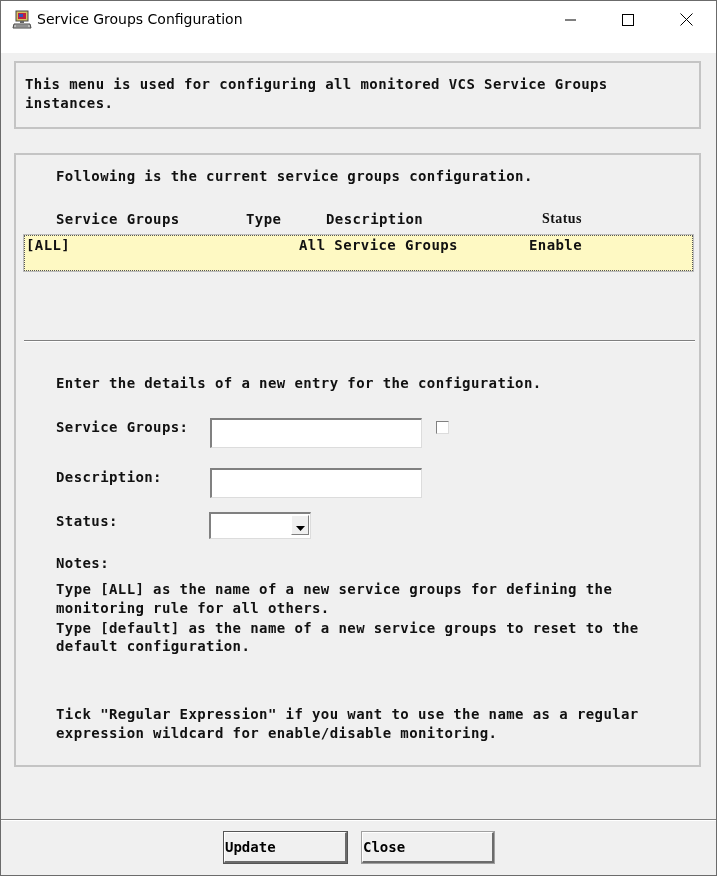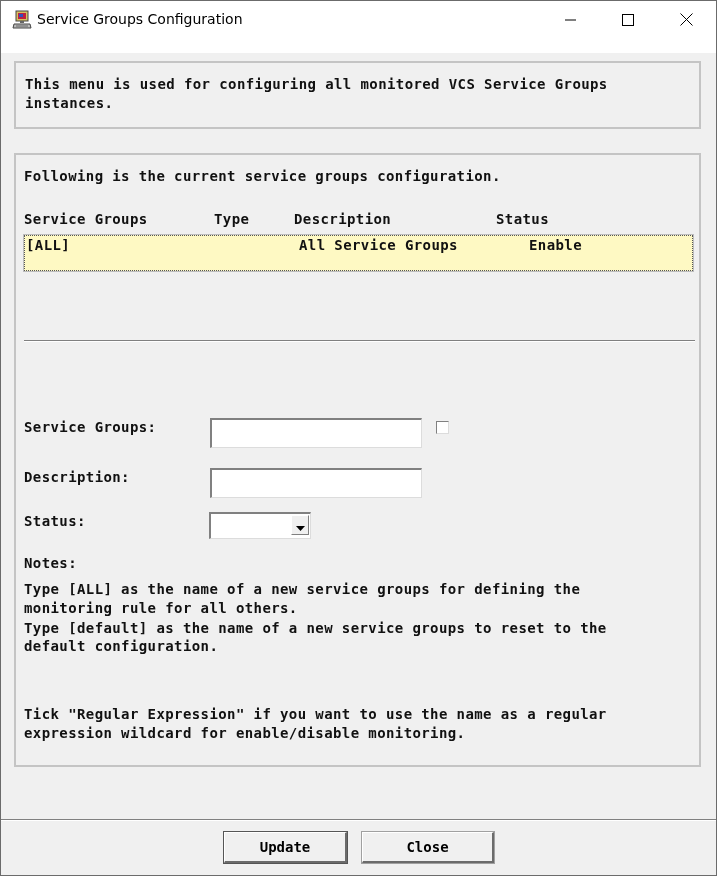--- a/index.html
+++ b/index.html
@@ -16,35 +16,35 @@
     .win-close { left: 656px; }
 
     .panel { position: absolute; border: 2px solid #c4c4c4; border-right-color: #c4c4c4; background: #f0f0f0; }
     .panel.intro { left: 13px; top: 60px; width: 687px; height: 68px; }
     .panel.main { left: 13px; top: 152px; width: 687px; height: 614px; }
 
     .mono { font-family: "DejaVu Sans Mono", "Liberation Mono", monospace; font-weight: bold; font-size: 14px; letter-spacing: 0.4px; white-space: pre; color: #111; }
 
     .intro-text { position: absolute; left: 9px; top: 12px; line-height: 19px; }
 
-    .t-abs { position: absolute; }
+    .t-abs { position: absolute; margin-left: 32px; }
 
     .list-box { position: absolute; left: 8px; top: 80px; width: 669px; height: 36px; background: #fef9c3; border: 1px dotted #555; outline: 1px solid #bdbdbd; }
     .list-box span { position: absolute; top: 1px; }
 
     .divider { position: absolute; left: 8px; top: 185px; width: 671px; height: 2px; border-top: 1px solid #808080; border-bottom: 1px solid #ffffff; }
 
     .input { position: absolute; background: #fff; border-top: 2px solid #808080; border-left: 2px solid #808080; border-right: 1px solid #dcdcdc; border-bottom: 1px solid #dcdcdc; }
     .checkbox { position: absolute; width: 13px; height: 13px; background: #fff; border-top: 1px solid #808080; border-left: 1px solid #808080; border-right: 1px solid #dcdcdc; border-bottom: 1px solid #dcdcdc; }
     .select { position: absolute; background: #fff; border-top: 2px solid #808080; border-left: 2px solid #808080; border-right: 1px solid #dcdcdc; border-bottom: 1px solid #dcdcdc; }
     .select-arrow { position: absolute; right: 1px; top: 1px; width: 18px; height: 20px; background: #f0f0f0; border-left: 1px solid #fff; border-top: 1px solid #fff; border-right: 1px solid #808080; border-bottom: 1px solid #808080; display: flex; align-items: center; justify-content: center; }
 
     .footer-sep { position: absolute; left: 0; top: 818px; width: 715px; height: 2px; border-top: 1px solid #808080; border-bottom: 1px solid #ffffff; }
 
-    .btn { position: absolute; top: 831px; height: 31px; background: #f0f0f0; display: flex; align-items: center; justify-content: center; border-top: 1px solid #ffffff; border-left: 1px solid #ffffff; border-right: 2px solid #6b6b6b; border-bottom: 2px solid #6b6b6b; outline: 1px solid #a0a0a0; }
+    .btn { position: absolute; top: 831px; height: 31px; background: #f0f0f0; display: flex; align-items: center; justify-content: flex-start; border-top: 1px solid #ffffff; border-left: 1px solid #ffffff; border-right: 2px solid #6b6b6b; border-bottom: 2px solid #6b6b6b; outline: 1px solid #a0a0a0; }
     .btn.update { left: 223px; width: 123px; outline: 1px solid #555; }
     .btn.close { left: 361px; width: 132px; }
     .btn span { font-family: "DejaVu Sans Mono", monospace; font-weight: bold; font-size: 14px; }
   </style>
 </head>
 <body>
 
 <div class="window">
 
   <div class="titlebar">
@@ -88,34 +88,35 @@
     <div class="intro-text mono">This menu is used for configuring all monitored VCS Service Groups
 instances.</div>
   </div>
 
   <div class="panel main">
     <div class="t-abs mono" style="left:8px; top:13px;">Following is the current service groups configuration.</div>
 
     <div class="t-abs mono" style="left:8px; top:56px;">Service Groups</div>
     <div class="t-abs mono" style="left:198px; top:56px;">Type</div>
     <div class="t-abs mono" style="left:278px; top:56px;">Description</div>
-    <div class="t-abs mono" style="left:480px; top:56px;">Status</div>
+    <div class="t-abs mono" style="left:494px; top:56px;font-family:Liberation Serif, serif;">Status</div>
 
     <div class="list-box">
       <div>
         <span class="mono" style="left:1px;">[ALL]</span>
         <span class="mono" style="left:190px;"></span>
         <span class="mono" style="left:274px;">All Service Groups</span>
         <span class="mono" style="left:504px;">Enable</span>
       </div>
     </div>
 
 
     <div class="divider"></div>
 
+    <div class="t-abs mono" style="left:8px; top:220px;">Enter the details of a new entry for the configuration.</div>
 
     <div class="t-abs mono" style="left:8px; top:264px;">Service Groups:</div>
     <div class="input" style="left:194px; top:263px; width:212px; height:30px;"></div>
 
     <div class="checkbox" style="left:420px; top:266px;"></div>
 
     <div class="t-abs mono" style="left:8px; top:314px;">Description:</div>
     <div class="input" style="left:194px; top:313px; width:212px; height:30px;"></div>
 
     <div class="t-abs mono" style="left:8px; top:358px;">Status:</div>

